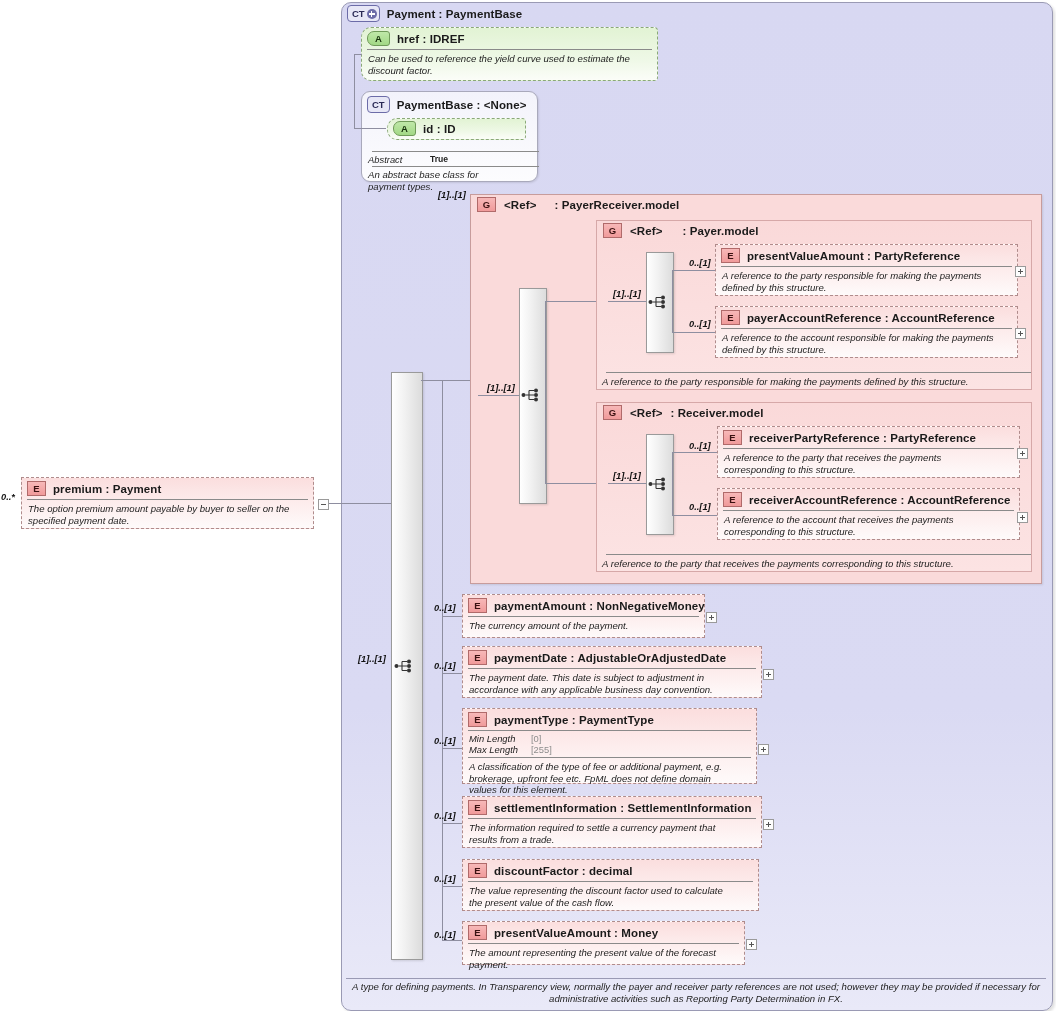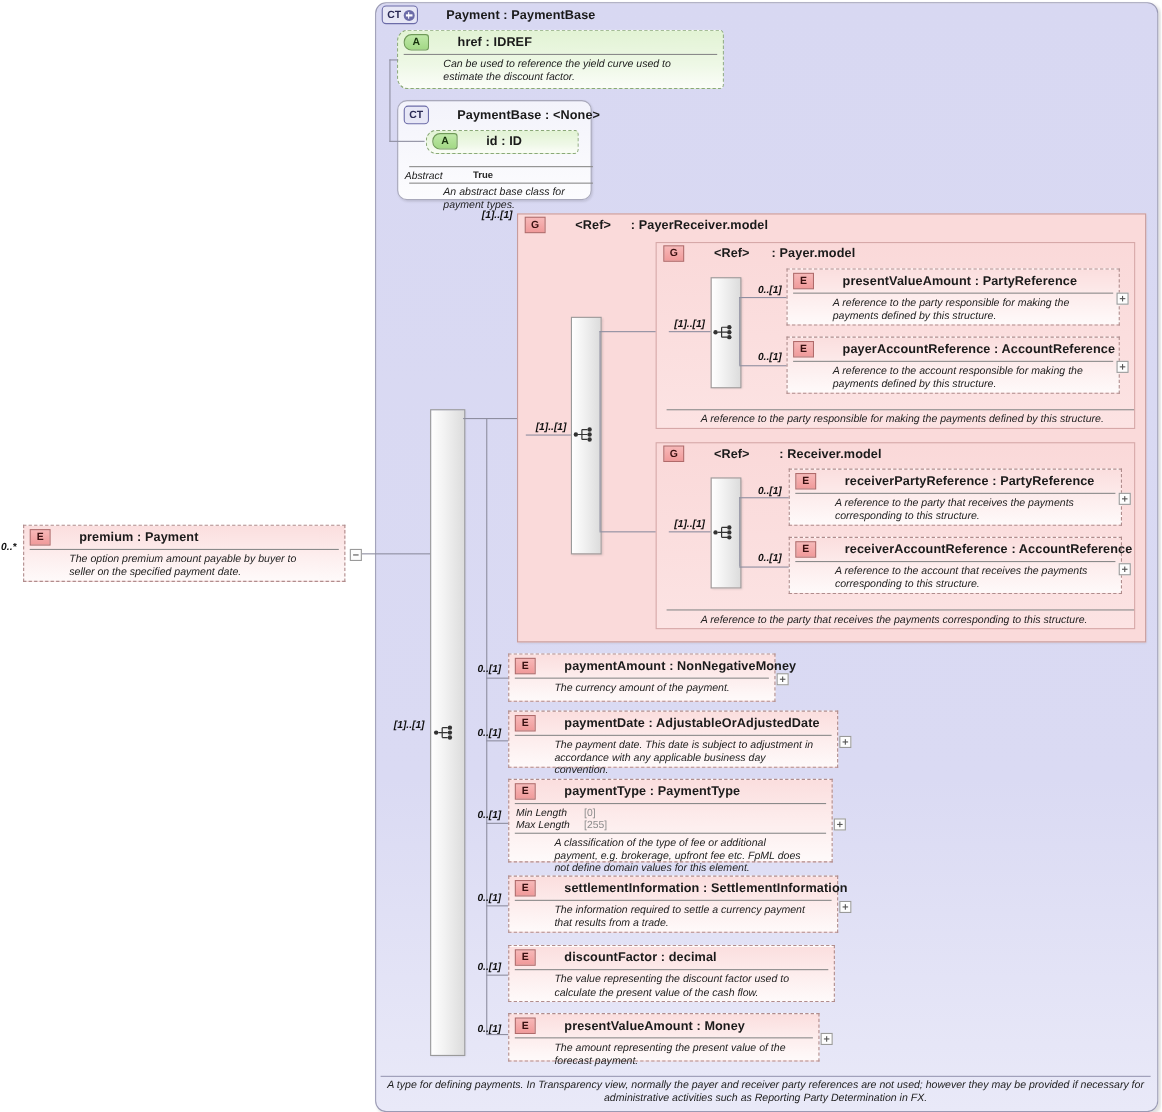--- a/index.html
+++ b/index.html
@@ -2,22 +2,22 @@
 <html><head>
 <meta charset="utf-8">
 <style>
   html,body{margin:0;padding:0;background:#ffffff;}
   body{font-family:"Liberation Sans", sans-serif;-webkit-font-smoothing:none;}
   #canvas{position:relative;width:1056px;height:1011px;overflow:hidden;background:#ffffff;}
 
   
   .node{position:absolute;box-sizing:border-box;}
   .hdr{display:flex;align-items:center;gap:7px;padding:3px 6px 3px 5px;}
-  .hdr .ttl{font-size:11.5px;font-weight:bold;color:#1a1a1a;white-space:nowrap;letter-spacing:.1px;margin-left:19px;}
-  .desc{font-size:9.6px;font-style:italic;color:#222;line-height:11.5px;padding:3px 20px 4px 6px;margin-left:35px;}
+  .hdr .ttl{font-size:11.5px;font-weight:bold;color:#1a1a1a;white-space:nowrap;letter-spacing:.1px;}
+  .desc{font-size:9.6px;font-style:italic;color:#222;line-height:11.5px;padding:3px 20px 4px 6px;}
   .sep{height:1px;background:#8a8a8a;margin:0 5px;}
 
   
   .badge{display:inline-flex;align-items:center;justify-content:center;
          font-size:9.5px;font-weight:bold;box-sizing:border-box;flex:none;}
   .b-E{width:19px;height:15px;background:linear-gradient(#f7b8b8,#f09a9a);border:1px solid #b06a6a;color:#3a1111;}
   .b-G{width:19px;height:15px;background:linear-gradient(#f7b8b8,#f09a9a);border:1px solid #b06a6a;color:#3a1111;}
   .b-A{width:23px;height:15px;background:linear-gradient(#bfe8a8,#a2d885);border:1px solid #6f9a58;color:#16300c;border-radius:7px 3px 3px 7px;}
   .b-CT{display:inline-flex;align-items:center;justify-content:center;height:15px;padding:0 4px;
         font-size:9.5px;font-weight:bold;background:#e7e7f6;border:1px solid #6c6ca8;border-radius:4px;color:#2a2a55;}

